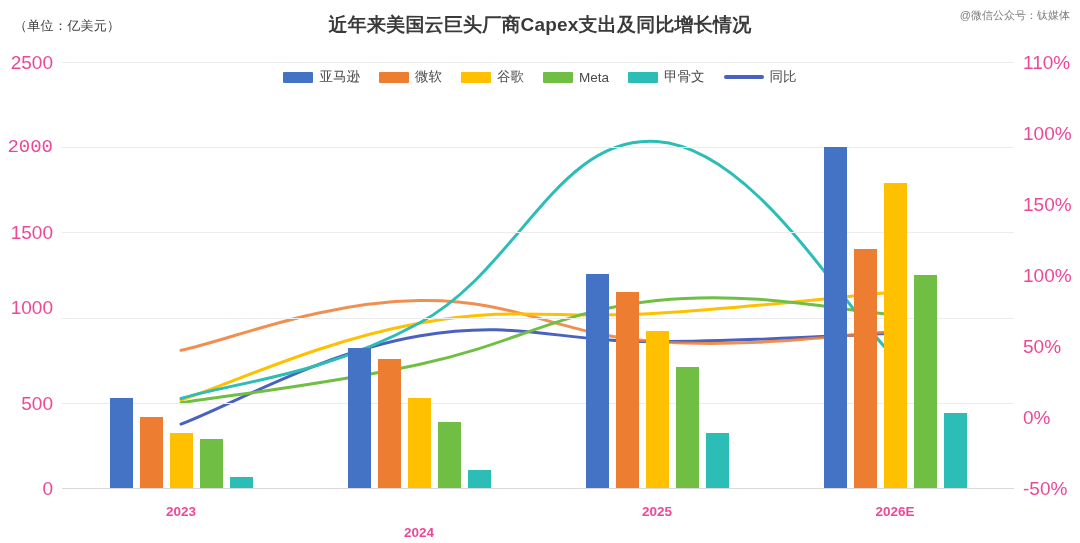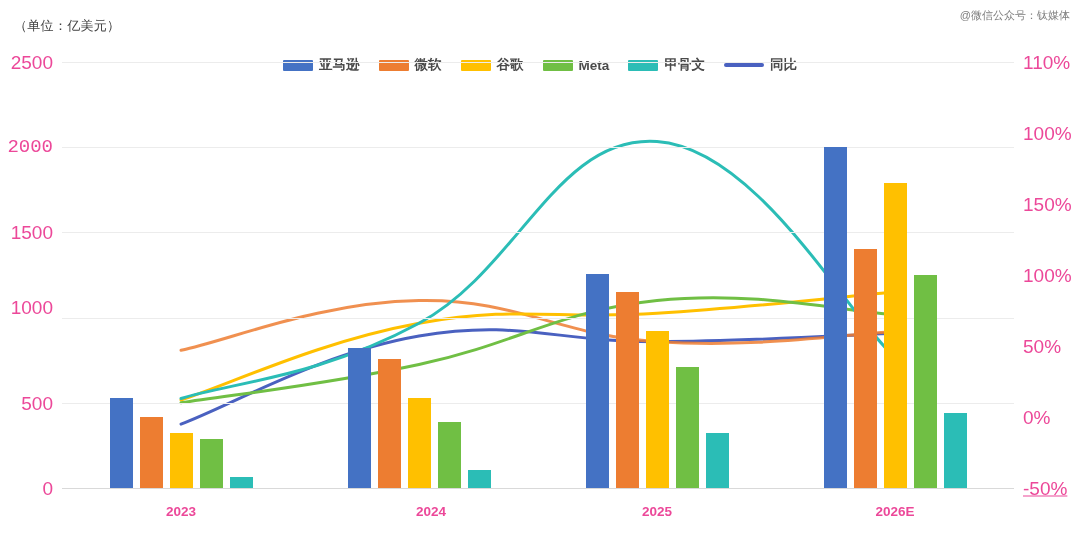--- a/index.html
+++ b/index.html
@@ -25,24 +25,23 @@
     letter-spacing:.2px;
   }
   .watermark{
     position:absolute;right:10px;top:8px;
     font-size:11px;color:#7d7d7d;
     white-space:nowrap;
   }
 
   
   .legend{
-    position:absolute;top:56px;left:0;right:0;
+    position:absolute;top:68px;left:0;right:0;
     display:flex;justify-content:center;align-items:center;
     gap:19px;
-    font-weight:bold;
   }
   .legend-item{display:flex;align-items:center;gap:6px;}
   .legend-swatch{width:30px;height:11px;border-radius:1px;display:block;}
   .legend-swatch.line{height:4px;width:40px;border-radius:2px;}
   .legend-label{font-size:13.5px;color:#4a4a4a;white-space:nowrap;}
 
   
   .plot{
     position:absolute;
     left:62px;top:62px;
@@ -71,20 +70,21 @@
     border-radius:0;
   }
   .lines-svg{position:absolute;left:0;top:0;width:100%;height:100%;overflow:visible;}
 </style>
 </head>
 <body>
 
 <div id="chart-root">
 
   <div class="unit-note">（单位：亿美元）</div>
+  <div class="chart-title">近年来美国云巨头厂商Capex支出及同比增长情况</div>
   <div class="watermark">@微信公众号：钛媒体</div>
 
   <div class="legend" id="legend">
       <div class="legend-item">
         <span class="legend-swatch" style="background: rgb(68, 114, 196);"></span>
         <span class="legend-label">亚马逊</span>
       </div>
       <div class="legend-item">
         <span class="legend-swatch" style="background: rgb(237, 125, 49);"></span>
         <span class="legend-label">微软</span>
@@ -120,39 +120,39 @@
       <div class="grid-line" style="top: 340.8px;"></div>
       <div class="axis-label left" style="top: 340.8px;">500</div>
       <div class="grid-line" style="top: 255.6px;"></div>
       <div class="axis-label left" style="top: 245px;">1000</div>
       <div class="grid-line" style="top: 170.4px;"></div>
       <div class="axis-label left" style="top: 170.4px;">1500</div>
       <div class="grid-line" style="top: 85.2px;"></div>
       <div class="axis-label left" style="top: 85.2px; font-family: Liberation Mono, monospace;">2000</div>
       <div class="grid-line" style="top: 0px;"></div>
       <div class="axis-label left" style="top: 0px;">2500</div>
-      <div class="axis-label right" style="top: 426px; text-decoration: underline;">-50%</div>
+      <div class="axis-label right" style="top: 426px;">-50%</div>
       <div class="axis-label right" style="top: 355px;">0%</div>
       <div class="axis-label right" style="top: 284px;">50%</div>
       <div class="axis-label right" style="top: 213px;">100%</div>
       <div class="axis-label right" style="top: 142px;">150%</div>
       <div class="axis-label right" style="top: 71px;">100%</div>
       <div class="axis-label right" style="top: 0px;">110%</div>
       <div class="bar" title="亚马逊 2023: 530" style="left: 47.5px; width: 23px; height: 90.312px; background: rgb(68, 114, 196);"></div>
       <div class="bar" title="微软 2023: 415" style="left: 77.5px; width: 23px; height: 70.716px; background: rgb(237, 125, 49);"></div>
       <div class="bar" title="谷歌 2023: 320" style="left: 107.5px; width: 23px; height: 54.528px; background: rgb(255, 192, 0);"></div>
       <div class="bar" title="Meta 2023: 285" style="left: 137.5px; width: 23px; height: 48.564px; background: rgb(112, 191, 68);"></div>
       <div class="bar" title="甲骨文 2023: 65" style="left: 167.5px; width: 23px; height: 11.076px; background: rgb(43, 189, 182);"></div>
       <div class="cat-label" style="left: 119px;">2023</div>
       <div class="bar" title="亚马逊 2024: 820" style="left: 285.5px; width: 23px; height: 139.728px; background: rgb(68, 114, 196);"></div>
       <div class="bar" title="微软 2024: 755" style="left: 315.5px; width: 23px; height: 128.652px; background: rgb(237, 125, 49);"></div>
       <div class="bar" title="谷歌 2024: 530" style="left: 345.5px; width: 23px; height: 90.312px; background: rgb(255, 192, 0);"></div>
       <div class="bar" title="Meta 2024: 390" style="left: 375.5px; width: 23px; height: 66.456px; background: rgb(112, 191, 68);"></div>
       <div class="bar" title="甲骨文 2024: 108" style="left: 405.5px; width: 23px; height: 18.4032px; background: rgb(43, 189, 182);"></div>
-      <div class="cat-label" style="left: 369px;">2024</div>
+      <div class="cat-label" style="left: 357px; margin-top: 21px;">2024</div>
       <div class="bar" title="亚马逊 2025: 1255" style="left: 523.5px; width: 23px; height: 213.852px; background: rgb(68, 114, 196);"></div>
       <div class="bar" title="微软 2025: 1150" style="left: 553.5px; width: 23px; height: 195.96px; background: rgb(237, 125, 49);"></div>
       <div class="bar" title="谷歌 2025: 920" style="left: 583.5px; width: 23px; height: 156.768px; background: rgb(255, 192, 0);"></div>
       <div class="bar" title="Meta 2025: 710" style="left: 613.5px; width: 23px; height: 120.984px; background: rgb(112, 191, 68);"></div>
       <div class="bar" title="甲骨文 2025: 320" style="left: 643.5px; width: 23px; height: 54.528px; background: rgb(43, 189, 182);"></div>
       <div class="cat-label" style="left: 595px;">2025</div>
       <div class="bar" title="亚马逊 2026E: 2000" style="left: 761.5px; width: 23px; height: 340.8px; background: rgb(68, 114, 196);"></div>
       <div class="bar" title="微软 2026E: 1400" style="left: 791.5px; width: 23px; height: 238.56px; background: rgb(237, 125, 49);"></div>
       <div class="bar" title="谷歌 2026E: 1790" style="left: 821.5px; width: 23px; height: 305.016px; background: rgb(255, 192, 0);"></div>
       <div class="bar" title="Meta 2026E: 1250" style="left: 851.5px; width: 23px; height: 213px; background: rgb(112, 191, 68);"></div>

